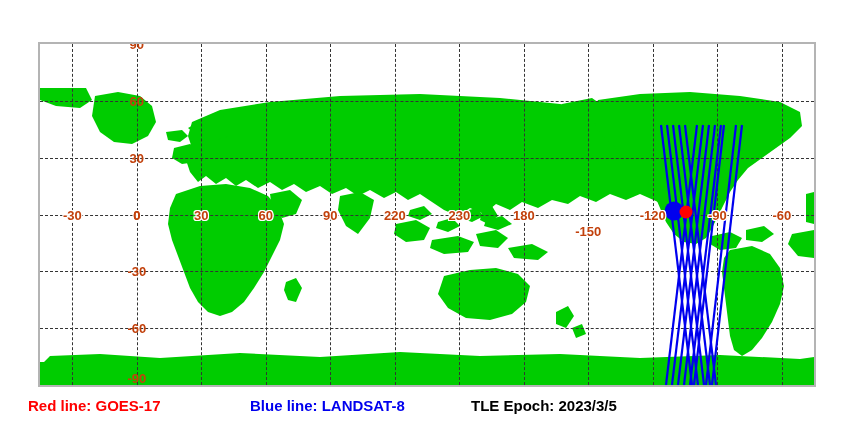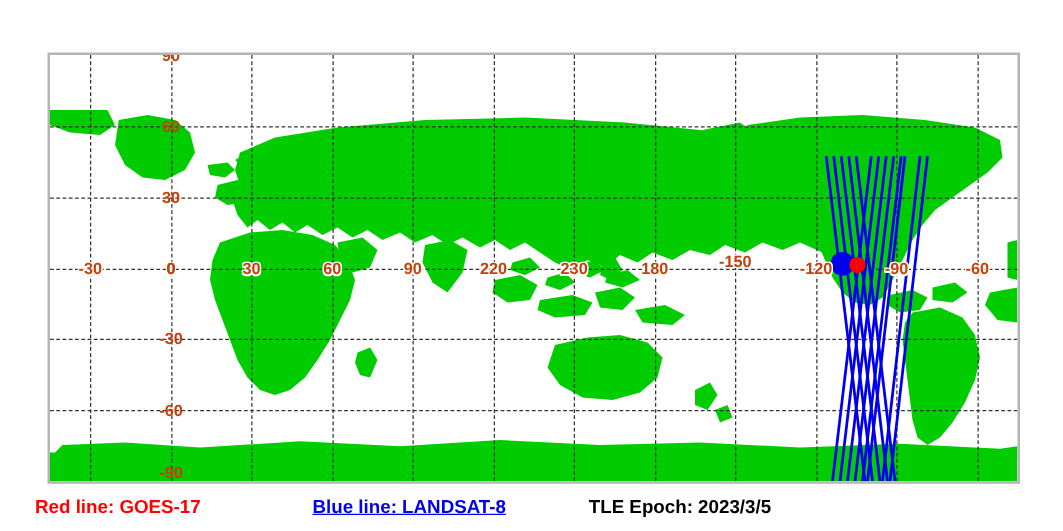--- a/index.html
+++ b/index.html
@@ -85,21 +85,21 @@
   .legend-entry {
     position: absolute;
     top: 0;
     font-family: "Liberation Sans", sans-serif;
     font-size: 15px;
     font-weight: bold;
     white-space: nowrap;
     line-height: 20px;
   }
   #legend-red  { left: 28px;  color: #ff0000; text-align: right; }
-  #legend-blue { left: 250px; color: #0000ee; text-decoration: underline; }
+  #legend-blue { left: 250px; color: #0000ee; }
   #legend-tle  { left: 455px; color: #000000; margin-left: 16px; }
 </style>
 </head>
 <body>
 
 <div id="map-panel">
   <div id="map-inner">
 
     <div id="land-layer">
       <svg width="774" height="341" viewBox="0 0 774 341" xmlns="http://www.w3.org/2000/svg">
@@ -227,21 +227,21 @@
     <div id="label-layer">
 
       <div class="axis-label" style="left:32.3px;  top:170.5px">-30</div>
       <div class="axis-label" style="left:96.8px;  top:170.5px">0</div>
       <div class="axis-label" style="left:161.3px; top:170.5px">30</div>
       <div class="axis-label" style="left:225.8px; top:170.5px">60</div>
       <div class="axis-label" style="left:290.3px; top:170.5px">90</div>
       <div class="axis-label" style="left:354.8px; top:170.5px">220</div>
       <div class="axis-label" style="left:419.3px; top:170.5px">230</div>
       <div class="axis-label" style="left:483.8px; top:170.5px">180</div>
-      <div class="axis-label" style="left:548.3px; top:165px">-150</div>
+      <div class="axis-label" style="left:548.3px; top:187px">-150</div>
       <div class="axis-label" style="left:612.8px; top:170.5px">-120</div>
       <div class="axis-label" style="left:677.3px; top:170.5px">-90</div>
       <div class="axis-label" style="left:741.8px; top:170.5px">-60</div>
 
       <div class="axis-label lat-label" style="left:96.8px; top:0px">90</div>
       <div class="axis-label lat-label" style="left:96.8px; top:56.8px">60</div>
       <div class="axis-label lat-label" style="left:96.8px; top:113.7px">30</div>
       <div class="axis-label lat-label" style="left:96.8px; top:170.5px">0</div>
       <div class="axis-label lat-label" style="left:96.8px; top:227.3px">-30</div>
       <div class="axis-label lat-label" style="left:96.8px; top:284.2px">-60</div>

